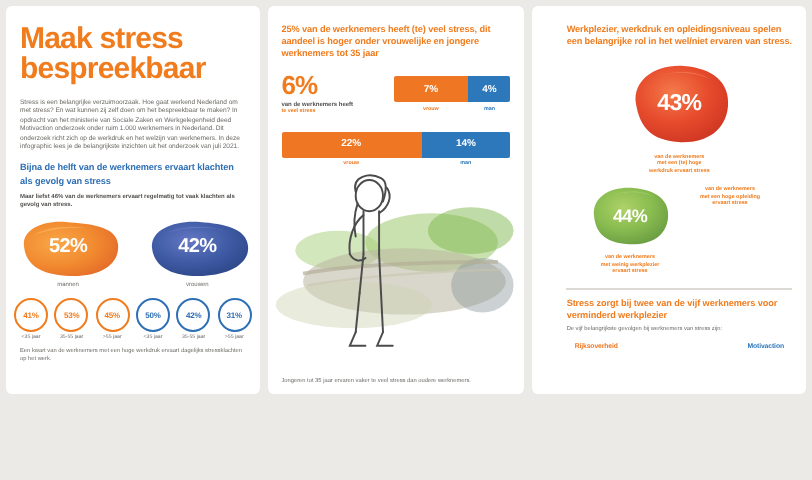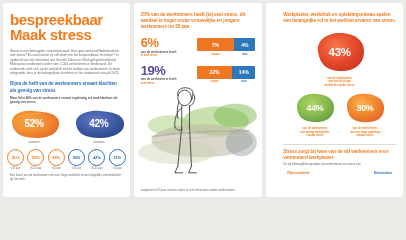--- a/index.html
+++ b/index.html
@@ -96,22 +96,22 @@
   .logo.b{color:#2d77bb;}
 </style>
 </head>
 <body>
 
 <div class="board">
 
   <div class="panel p1">
     <div class="p1-in">
       <div class="h1">
+        <div>Maak stress</div>
         <div>bespreekbaar</div>
-        <div>Maak stress</div>
       </div>
       <div class="body-txt p1-body">Stress is een belangrijke verzuimoorzaak. Hoe gaat werkend Nederland om met stress? En wat kunnen zij zelf doen om het bespreekbaar te maken? In opdracht van het ministerie van Sociale Zaken en Werkgelegenheid deed Motivaction onderzoek onder ruim 1.000 werknemers in Nederland. Dit onderzoek richt zich op de werkdruk en het welzijn van werknemers. In deze infographic lees je de belangrijkste inzichten uit het onderzoek van juli 2021.</div>
       <div class="sub-blue p1-sub">Bijna de helft van de werknemers ervaart klachten als gevolg van stress</div>
       <div class="cap-b p1-cap">Maar liefst 46% van de werknemers ervaart regelmatig tot vaak klachten als gevolg van stress.</div>
     </div>
 
     <div class="blobrow">
       <div class="blobwrap">
         <div class="blob">
           <svg viewBox="0 0 54 30" preserveAspectRatio="none">
@@ -210,27 +210,20 @@
             <div class="seg b" style="width:36%">4%</div>
           </div>
           <div class="barlabs">
             <div class="barlab o" style="width:64%">vrouw</div>
             <div class="barlab b" style="width:36%">man</div>
           </div>
         </div>
       </div>
 
       <div class="statrow">
-        <div class="statleft">
-          <div class="bignum b">19%</div>
-          <div class="statcap">
-            <div class="cap-b">van de werknemers heeft</div>
-            <div class="tiny-orange">veel stress</div>
-          </div>
-        </div>
         <div class="barwrap">
           <div class="bar">
             <div class="seg o" style="width:61%">22%</div>
             <div class="seg b" style="width:39%">14%</div>
           </div>
           <div class="barlabs">
             <div class="barlab o" style="width:61%">vrouw</div>
             <div class="barlab b" style="width:39%">man</div>
           </div>
         </div>
@@ -308,34 +301,20 @@
             <span class="val">44%</span>
           </div>
           <div class="sblobcap">
             <div class="tiny-orange">van de werknemers</div>
             <div class="tiny-orange">met weinig werkplezier</div>
             <div class="tiny-orange">ervaart stress</div>
           </div>
         </div>
 
         <div class="sblobwrap">
-          <div class="sblob">
-            <svg viewBox="0 0 45 34" preserveAspectRatio="none">
-              <defs>
-                <radialGradient id="g5" cx="40%" cy="35%" r="72%">
-                  <stop offset="0%" stop-color="#fbb040"></stop>
-                  <stop offset="55%" stop-color="#f07c1e"></stop>
-                  <stop offset="100%" stop-color="#e35a1b"></stop>
-                </radialGradient>
-              </defs>
-              <path d="M4 16 C3 6,13 2,24 3 C36 4,42 10,41 19 C40 29,30 32,19 31 C9 30,5 25,4 16 Z" fill="url(#g5)" opacity=".93"></path>
-              <path d="M10 8 C17 4,29 4,36 8 C29 3,17 4,10 8 Z" fill="#fdd08a" opacity=".5"></path>
-            </svg>
-            <span class="val">30%</span>
-          </div>
           <div class="sblobcap">
             <div class="tiny-orange">van de werknemers</div>
             <div class="tiny-orange">met een hoge opleiding</div>
             <div class="tiny-orange">ervaart stress</div>
           </div>
         </div>
       </div>
     </div>
 
     <div class="divider"></div>

